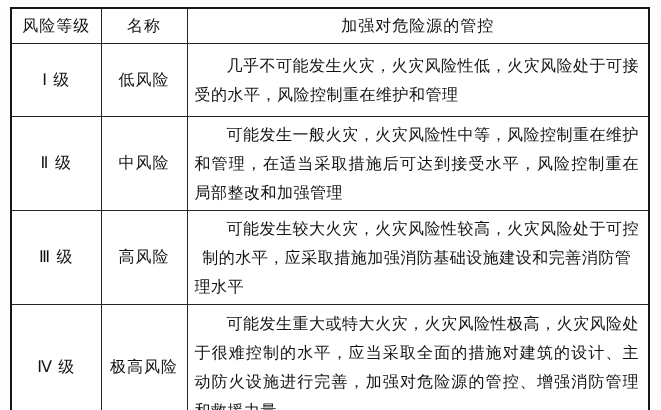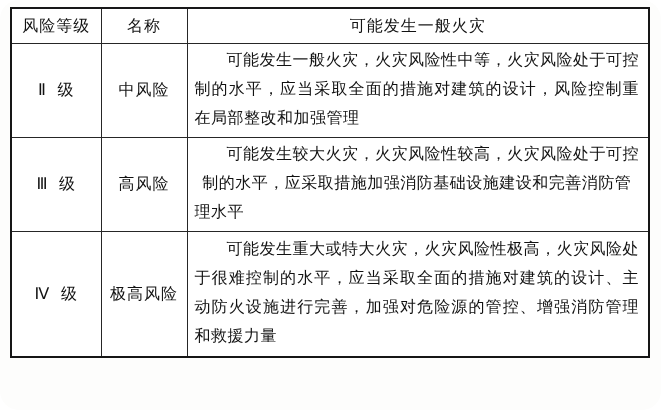--- a/index.html
+++ b/index.html
@@ -10,21 +10,21 @@
     width: 661px;
     height: 410px;
     background: #ffffff;
     overflow: hidden;
   }
   .scan-page {
     position: relative;
     width: 661px;
     height: 410px;
     background: #fdfdfc;
-    font-family: Liberation Mono, monospace;
+    font-family: Liberation Sans, sans-serif;
     color: #121212;
     border-radius: 19px;
   }
   table.risk-table {
     position: absolute;
     left: 10px;
     top: 7px;
     width: 638px;
     border-collapse: collapse;
     table-layout: fixed;
@@ -77,29 +77,36 @@
   <table class="risk-table">
     <colgroup>
       <col class="c-level">
       <col class="c-name">
       <col class="c-desc">
     </colgroup>
     <thead>
       <tr>
         <th>风险等级</th>
         <th>名称</th>
-        <th>可能发生一般火灾</th>
+        <th>加强对危险源的管控</th>
       </tr>
     </thead>
     <tbody>
+      <tr class="r1">
+        <td class="cell-level">Ⅰ 级</td>
+        <td class="cell-name">低风险</td>
+        <td class="cell-desc">
+          <p class="para">几乎不可能发生火灾，火灾风险性低，火灾风险处于可接受的水平，风险控制重在维护和管理</p>
+        </td>
+      </tr>
       <tr class="r2">
         <td class="cell-level">Ⅱ 级</td>
         <td class="cell-name">中风险</td>
         <td class="cell-desc">
-          <p class="para">可能发生一般火灾，火灾风险性中等，火灾风险处于可控制的水平，应当采取全面的措施对建筑的设计，风险控制重在局部整改和加强管理</p>
+          <p class="para">可能发生一般火灾，火灾风险性中等，风险控制重在维护和管理，在适当采取措施后可达到接受水平，风险控制重在局部整改和加强管理</p>
         </td>
       </tr>
       <tr class="r3">
         <td class="cell-level">Ⅲ 级</td>
         <td class="cell-name">高风险</td>
         <td class="cell-desc">
           <p class="para">可能发生较大火灾，火灾风险性较高，火灾风险处于可控制的水平，应采取措施加强消防基础设施建设和完善消防管理水平</p>
         </td>
       </tr>
       <tr class="r4">

